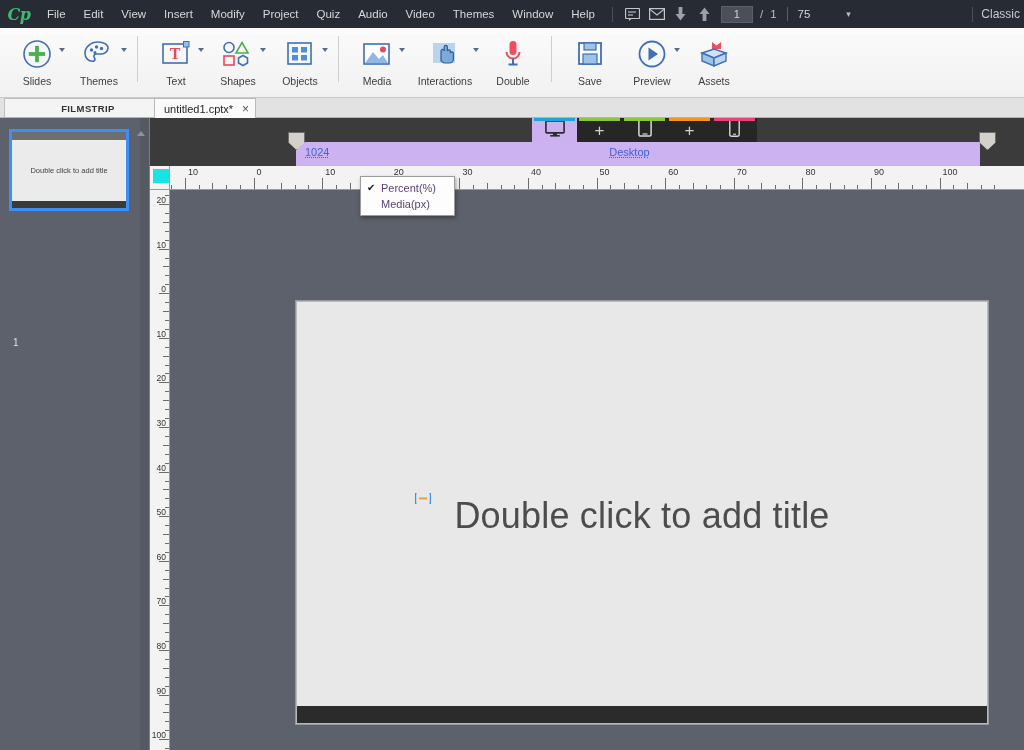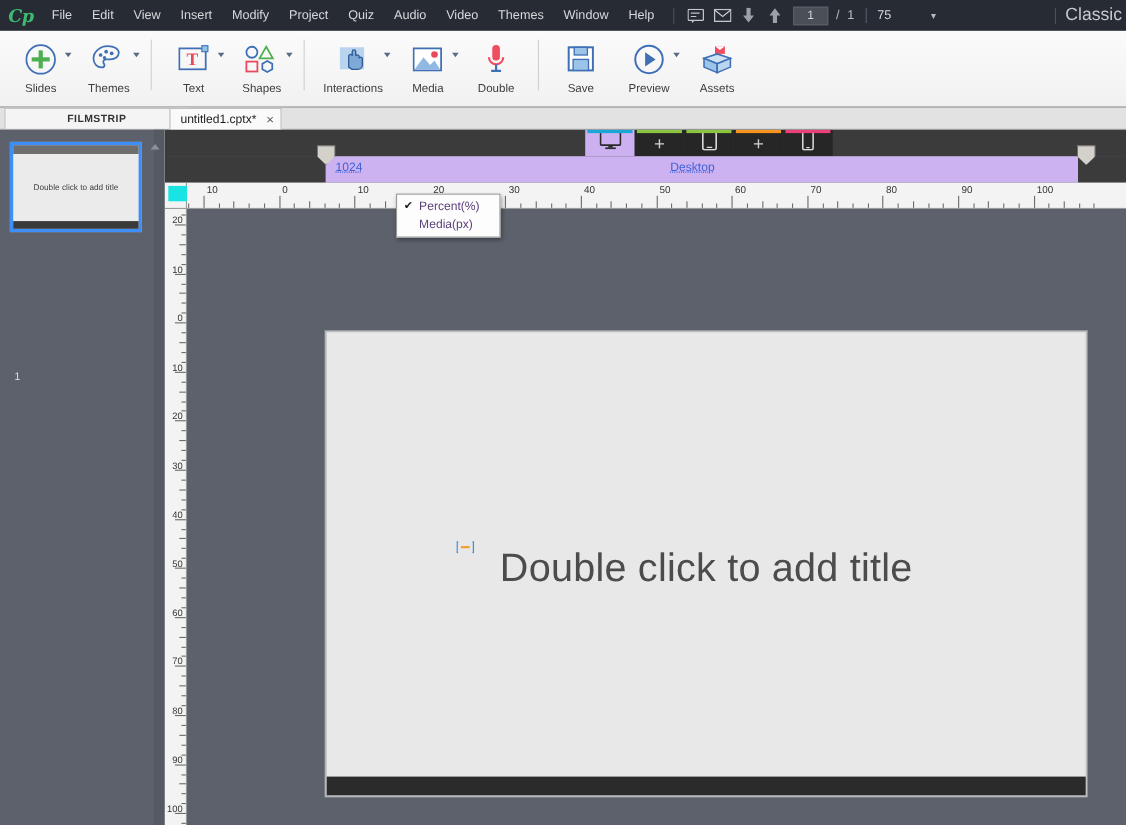--- a/index.html
+++ b/index.html
@@ -44,21 +44,21 @@
     margin-left: 4px;
   }
   .slash { font-size: 11.5px; color: #b9bcc2; margin: 0 7px; }
   .total { font-size: 11.5px; color: #b9bcc2; }
   .mb-sep2 { width: 1px; height: 14px; background: #585d67; margin: 0 10px; }
   .zoom-val { font-size: 11.5px; color: #d6d8dc; }
   .zoom-caret {
     margin-left: 36px; color: #b9bcc2; font-size: 9px;
   }
   .ws-label {
-    font-size: 16px; color: #c7cad0;
+    font-size: 12px; color: #c7cad0;
   }
   .mb-right {
     position:absolute; right: 0; top: 0; height: 28px;
     display:flex; align-items:center;
   }
 
   
   .ribbon {
     position: absolute; left: 0; top: 28px; width: 1024px; height: 70px;
     background: linear-gradient(#fbfbfb, #f1f1f1);
@@ -364,46 +364,59 @@
           <circle cx="7" cy="6.5" r="5" fill="none" stroke="#3f6fb5" stroke-width="1.6"></circle>
           <path d="M20 1.5 L26 12 L14 12 Z" fill="none" stroke="#4caf50" stroke-width="1.6"></path>
           <rect x="2" y="15" width="10" height="9" fill="none" stroke="#e8485c" stroke-width="1.6"></rect>
           <path d="M21 14.5 L25.5 17 L25.5 22 L21 24.5 L16.5 22 L16.5 17 Z" fill="none" stroke="#3f6fb5" stroke-width="1.6"></path>
         </svg>
       </div>
       <div class="rb-caret"></div>
       <div class="rb-lbl">Shapes</div>
     </div>
 
+    <div class="rb-btn">
+      <div class="rb-ico">
+        <svg width="27" height="26" viewBox="0 0 27 26">
+          <rect x="1" y="2" width="23" height="21" fill="none" stroke="#3f6fb5" stroke-width="1.6"></rect>
+          <rect x="5" y="6" width="6" height="5.5" fill="#4f8fd6"></rect>
+          <rect x="14" y="6" width="6" height="5.5" fill="#4f8fd6"></rect>
+          <rect x="5" y="14" width="6" height="5.5" fill="#4f8fd6"></rect>
+          <rect x="14" y="14" width="6" height="5.5" fill="#4f8fd6"></rect>
+        </svg>
+      </div>
+      <div class="rb-caret"></div>
+      <div class="rb-lbl">Objects</div>
+    </div>
 
     <div class="rb-div"></div>
+
+    <div class="rb-btn">
+      <div class="rb-ico">
+        <svg width="28" height="25" viewBox="0 0 28 25">
+          <rect x="1" y="2" width="25" height="20" fill="#ffffff" stroke="#3f6fb5" stroke-width="1.6"></rect>
+          <path d="M2 21 L10 10 L16 17 L20 13 L25 21 Z" fill="#8fb9e3"></path>
+          <circle cx="20" cy="7.5" r="3" fill="#e8485c"></circle>
+        </svg>
+      </div>
+      <div class="rb-caret"></div>
+      <div class="rb-lbl">Media</div>
+    </div>
 
     <div class="rb-btn wide">
       <div class="rb-ico">
         <svg width="28" height="26" viewBox="0 0 28 26">
           <rect x="2" y="2" width="22" height="20" fill="#b9d4ef"></rect>
           <path d="M10 20 L10 10 a1.6 1.6 0 0 1 3.2 0 L13.2 6 a1.6 1.6 0 0 1 3.2 0 L16.4 10
                    a1.6 1.6 0 0 1 3 0 L19.4 12 a1.6 1.6 0 0 1 3 0 L22.4 18
                    a4 4 0 0 1 -4 4 L13 22 Z" fill="#7ea9d8" stroke="#2f5c96" stroke-width="1.2"></path>
         </svg>
       </div>
       <div class="rb-caret"></div>
       <div class="rb-lbl">Interactions</div>
-    </div>
-
-    <div class="rb-btn">
-      <div class="rb-ico">
-        <svg width="28" height="25" viewBox="0 0 28 25">
-          <rect x="1" y="2" width="25" height="20" fill="#ffffff" stroke="#3f6fb5" stroke-width="1.6"></rect>
-          <path d="M2 21 L10 10 L16 17 L20 13 L25 21 Z" fill="#8fb9e3"></path>
-          <circle cx="20" cy="7.5" r="3" fill="#e8485c"></circle>
-        </svg>
-      </div>
-      <div class="rb-caret"></div>
-      <div class="rb-lbl">Media</div>
     </div>
 
     <div class="rb-btn">
       <div class="rb-ico">
         <svg width="20" height="28" viewBox="0 0 20 28">
           <rect x="6.5" y="1" width="7" height="14" rx="3.5" fill="#ef4d60"></rect>
           <path d="M3.5 12 a6.5 6.5 0 0 0 13 0" fill="none" stroke="#ef4d60" stroke-width="2"></path>
           <line x1="10" y1="18.5" x2="10" y2="24" stroke="#3f6fb5" stroke-width="2"></line>
           <line x1="5.5" y1="24.5" x2="14.5" y2="24.5" stroke="#3f6fb5" stroke-width="2"></line>
         </svg>

